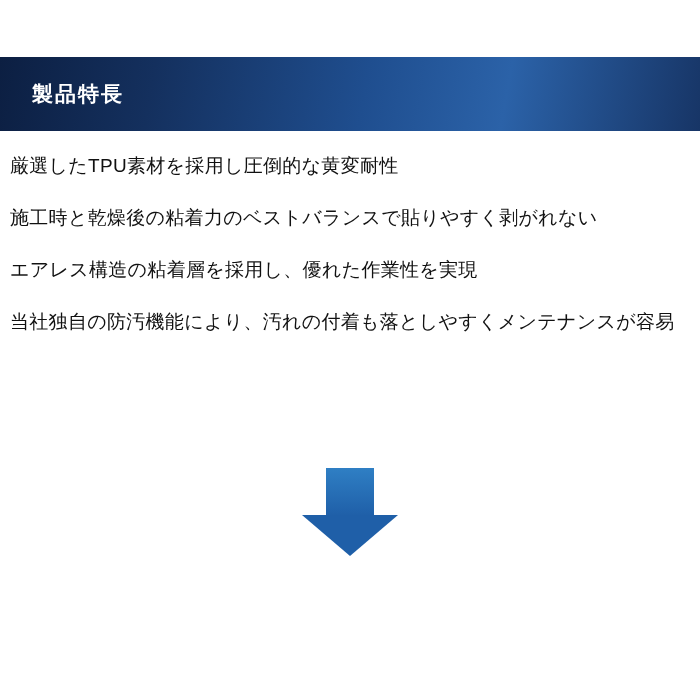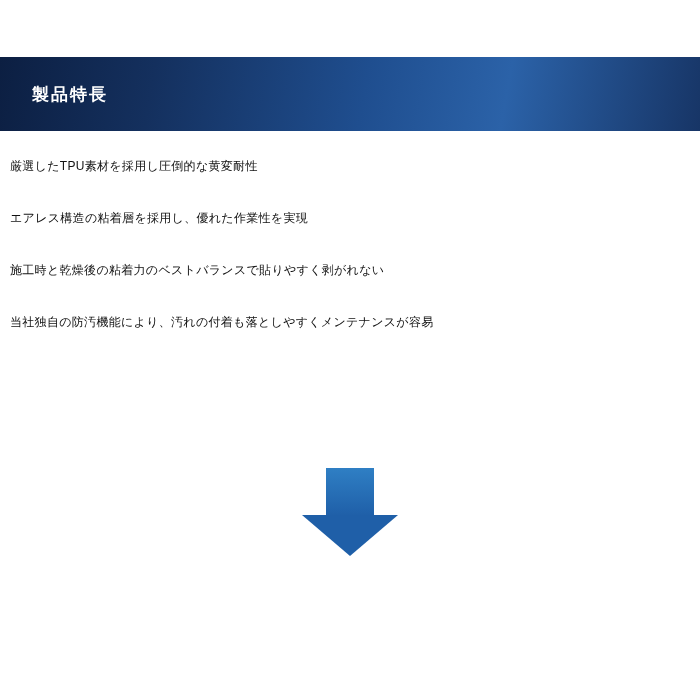--- a/index.html
+++ b/index.html
@@ -27,35 +27,35 @@
     left: 0;
     top: 57px;
     width: 700px;
     height: 74px;
     background: linear-gradient(100deg, #0c1f42 0%, #14305e 22%, #1f4e8f 52%, #2b62a8 72%, #173566 100%);
     display: flex;
     align-items: center;
   }
   .header-title {
     color: #ffffff;
-    font-size: 17px;
+    font-size: 21px;
     font-weight: bold;
     letter-spacing: 2px;
     margin-left: 32px;
   }
 
   
   .features {
     position: absolute;
     left: 0;
     top: 140px;
     width: 700px;
   }
   .feature-item {
-    font-size: 12px;
+    font-size: 19px;
     color: #111111;
     letter-spacing: 0.3px;
     padding: 0 10px 0 10px;
     margin-bottom: 0;
     height: 52px;
     line-height: 52px;
     white-space: nowrap;
   }
 
   
@@ -109,22 +109,22 @@
 <body>
 
 <div class="page">
 
   <div class="header-bar">
     <div class="header-title">製品特長</div>
   </div>
 
   <div class="features">
     <div class="feature-item">厳選したTPU素材を採用し圧倒的な黄変耐性</div>
+    <div class="feature-item">施工時と乾燥後の粘着力のベストバランスで貼りやすく剥がれない</div>
     <div class="feature-item">エアレス構造の粘着層を採用し、優れた作業性を実現</div>
-    <div class="feature-item">施工時と乾燥後の粘着力のベストバランスで貼りやすく剥がれない</div>
     <div class="feature-item">当社独自の防汚機能により、汚れの付着も落としやすくメンテナンスが容易</div>
   </div>
 
   <div class="arrow-wrap">
     <div class="arrow">
       <div class="shaft"></div>
       <div class="head"></div>
     </div>
   </div>
 

